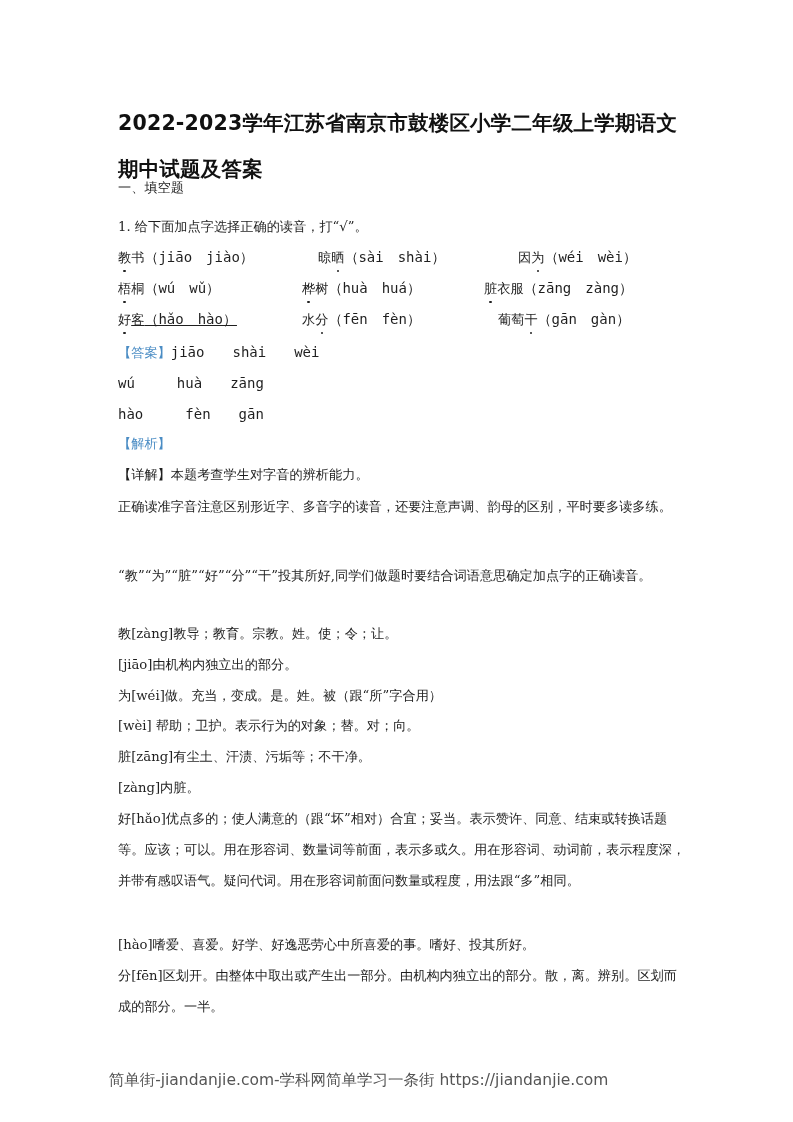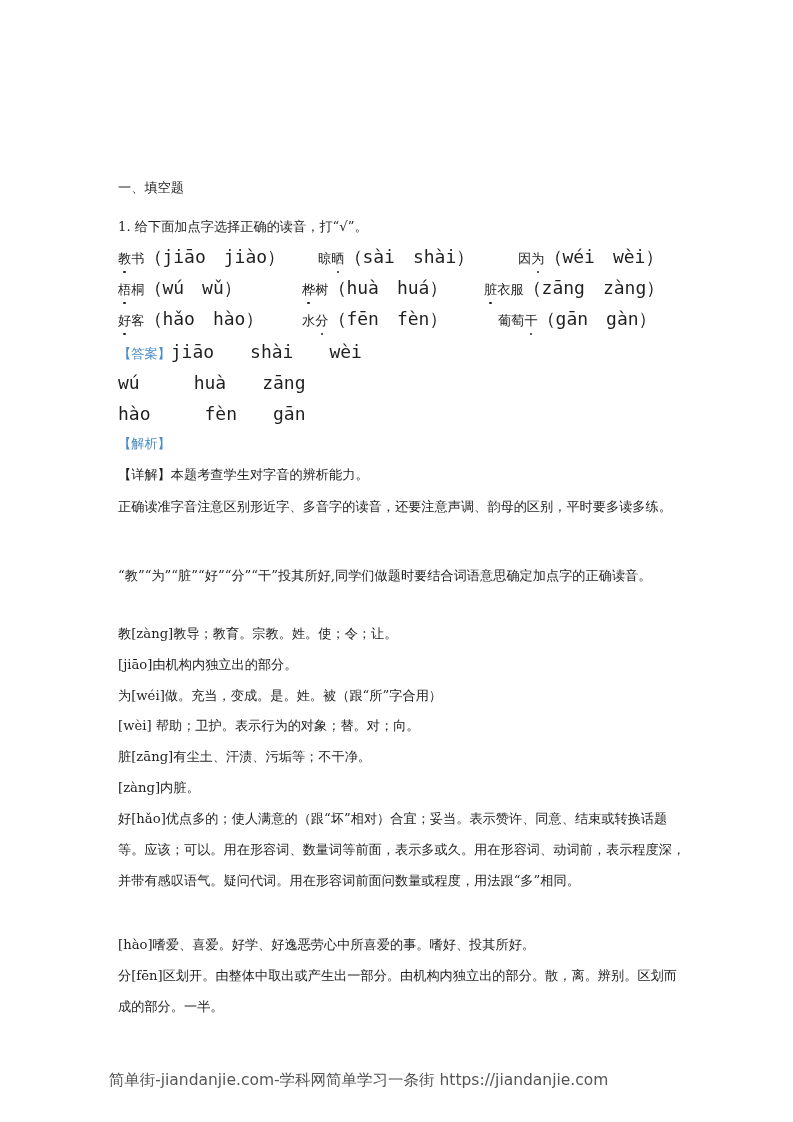--- a/index.html
+++ b/index.html
@@ -13,36 +13,38 @@
     font-family: "DejaVu Sans", "Liberation Sans", sans-serif;
     font-weight: bold; font-size: 20.5px; line-height: 46px; letter-spacing: 0.2px;
     color: #111;
   }
   .line {
     position: absolute; left: 118px; font-size: 13.2px; line-height: 20px; white-space: nowrap;
     color: #1f1f1f;
   }
   .wrap { white-space: normal; width: 568px; line-height: 31px; }
   .blue { color: #4a8cc4; }
-  .py { font-family: "DejaVu Sans Mono", "Liberation Mono", monospace; font-size: 18px; }
+  .py { font-family: "DejaVu Sans Mono", "Liberation Mono", monospace; font-size: 14px; }
   .dot { position: relative; display: inline-block; }
   .dot::after {
     content: ""; position: absolute; left: 50%; bottom: -4px; width: 2.5px; height: 2.5px;
     margin-left: -1.25px; border-radius: 50%; background: #222;
   }
   .col { position: absolute; white-space: nowrap; }
   .footer {
     position: absolute; left: 0; top: 1070px; width: 717px; text-align: center;
     font-family: "DejaVu Sans", "Liberation Sans", sans-serif; font-size: 15.5px; color: #555;
   }
 </style>
 </head>
 <body>
 
 <div class="title">
+  <div>2022-2023学年江苏省南京市鼓楼区小学二年级上学期语文</div>
+  <div>期中试题及答案</div>
 </div>
 
 <div class="line" style="top:178px;">一、填空题</div>
 
 <div class="line" style="top:217px;">
   <span>1.</span>
   <span>给下面加点字选择正确的读音，打“√”。</span>
 </div>
 
 <div class="line" style="top:247px; width:570px; height:22px;">
@@ -51,21 +53,21 @@
   <span class="col" style="left:400px;"><span>因</span><span class="dot">为</span><span></span><span class="py">（wéi　wèi）</span></span>
 </div>
 
 <div class="line" style="top:278px; width:570px; height:22px;">
   <span class="col" style="left:0;"><span></span><span class="dot">梧</span><span>桐</span><span class="py">（wú　wǔ）</span></span>
   <span class="col" style="left:184px;"><span></span><span class="dot">桦</span><span>树</span><span class="py">（huà　huá）</span></span>
   <span class="col" style="left:366px;"><span></span><span class="dot">脏</span><span>衣服</span><span class="py">（zāng　zàng）</span></span>
 </div>
 
 <div class="line" style="top:309px; width:570px; height:22px;">
-  <span class="col" style="left:0;"><span></span><span class="dot">好</span><span>客</span><span class="py">（hǎo　hào）</span></span>
+  <span class="col" style="left:0;text-decoration:underline;"><span></span><span class="dot">好</span><span>客</span><span class="py">（hǎo　hào）</span></span>
   <span class="col" style="left:184px;"><span>水</span><span class="dot">分</span><span></span><span class="py">（fēn　fèn）</span></span>
   <span class="col" style="left:380px;"><span>葡萄</span><span class="dot">干</span><span></span><span class="py">（gān　gàn）</span></span>
 </div>
 
 <div class="line" style="top:342px;">
   <span class="blue">【答案】</span><span class="py">jiāo　　shài　　wèi</span>
 </div>
 <div class="line py" style="top:373px;">wú　　　huà　　zāng</div>
 <div class="line py" style="top:404px;">hào　　　fèn　　gān</div>
 

